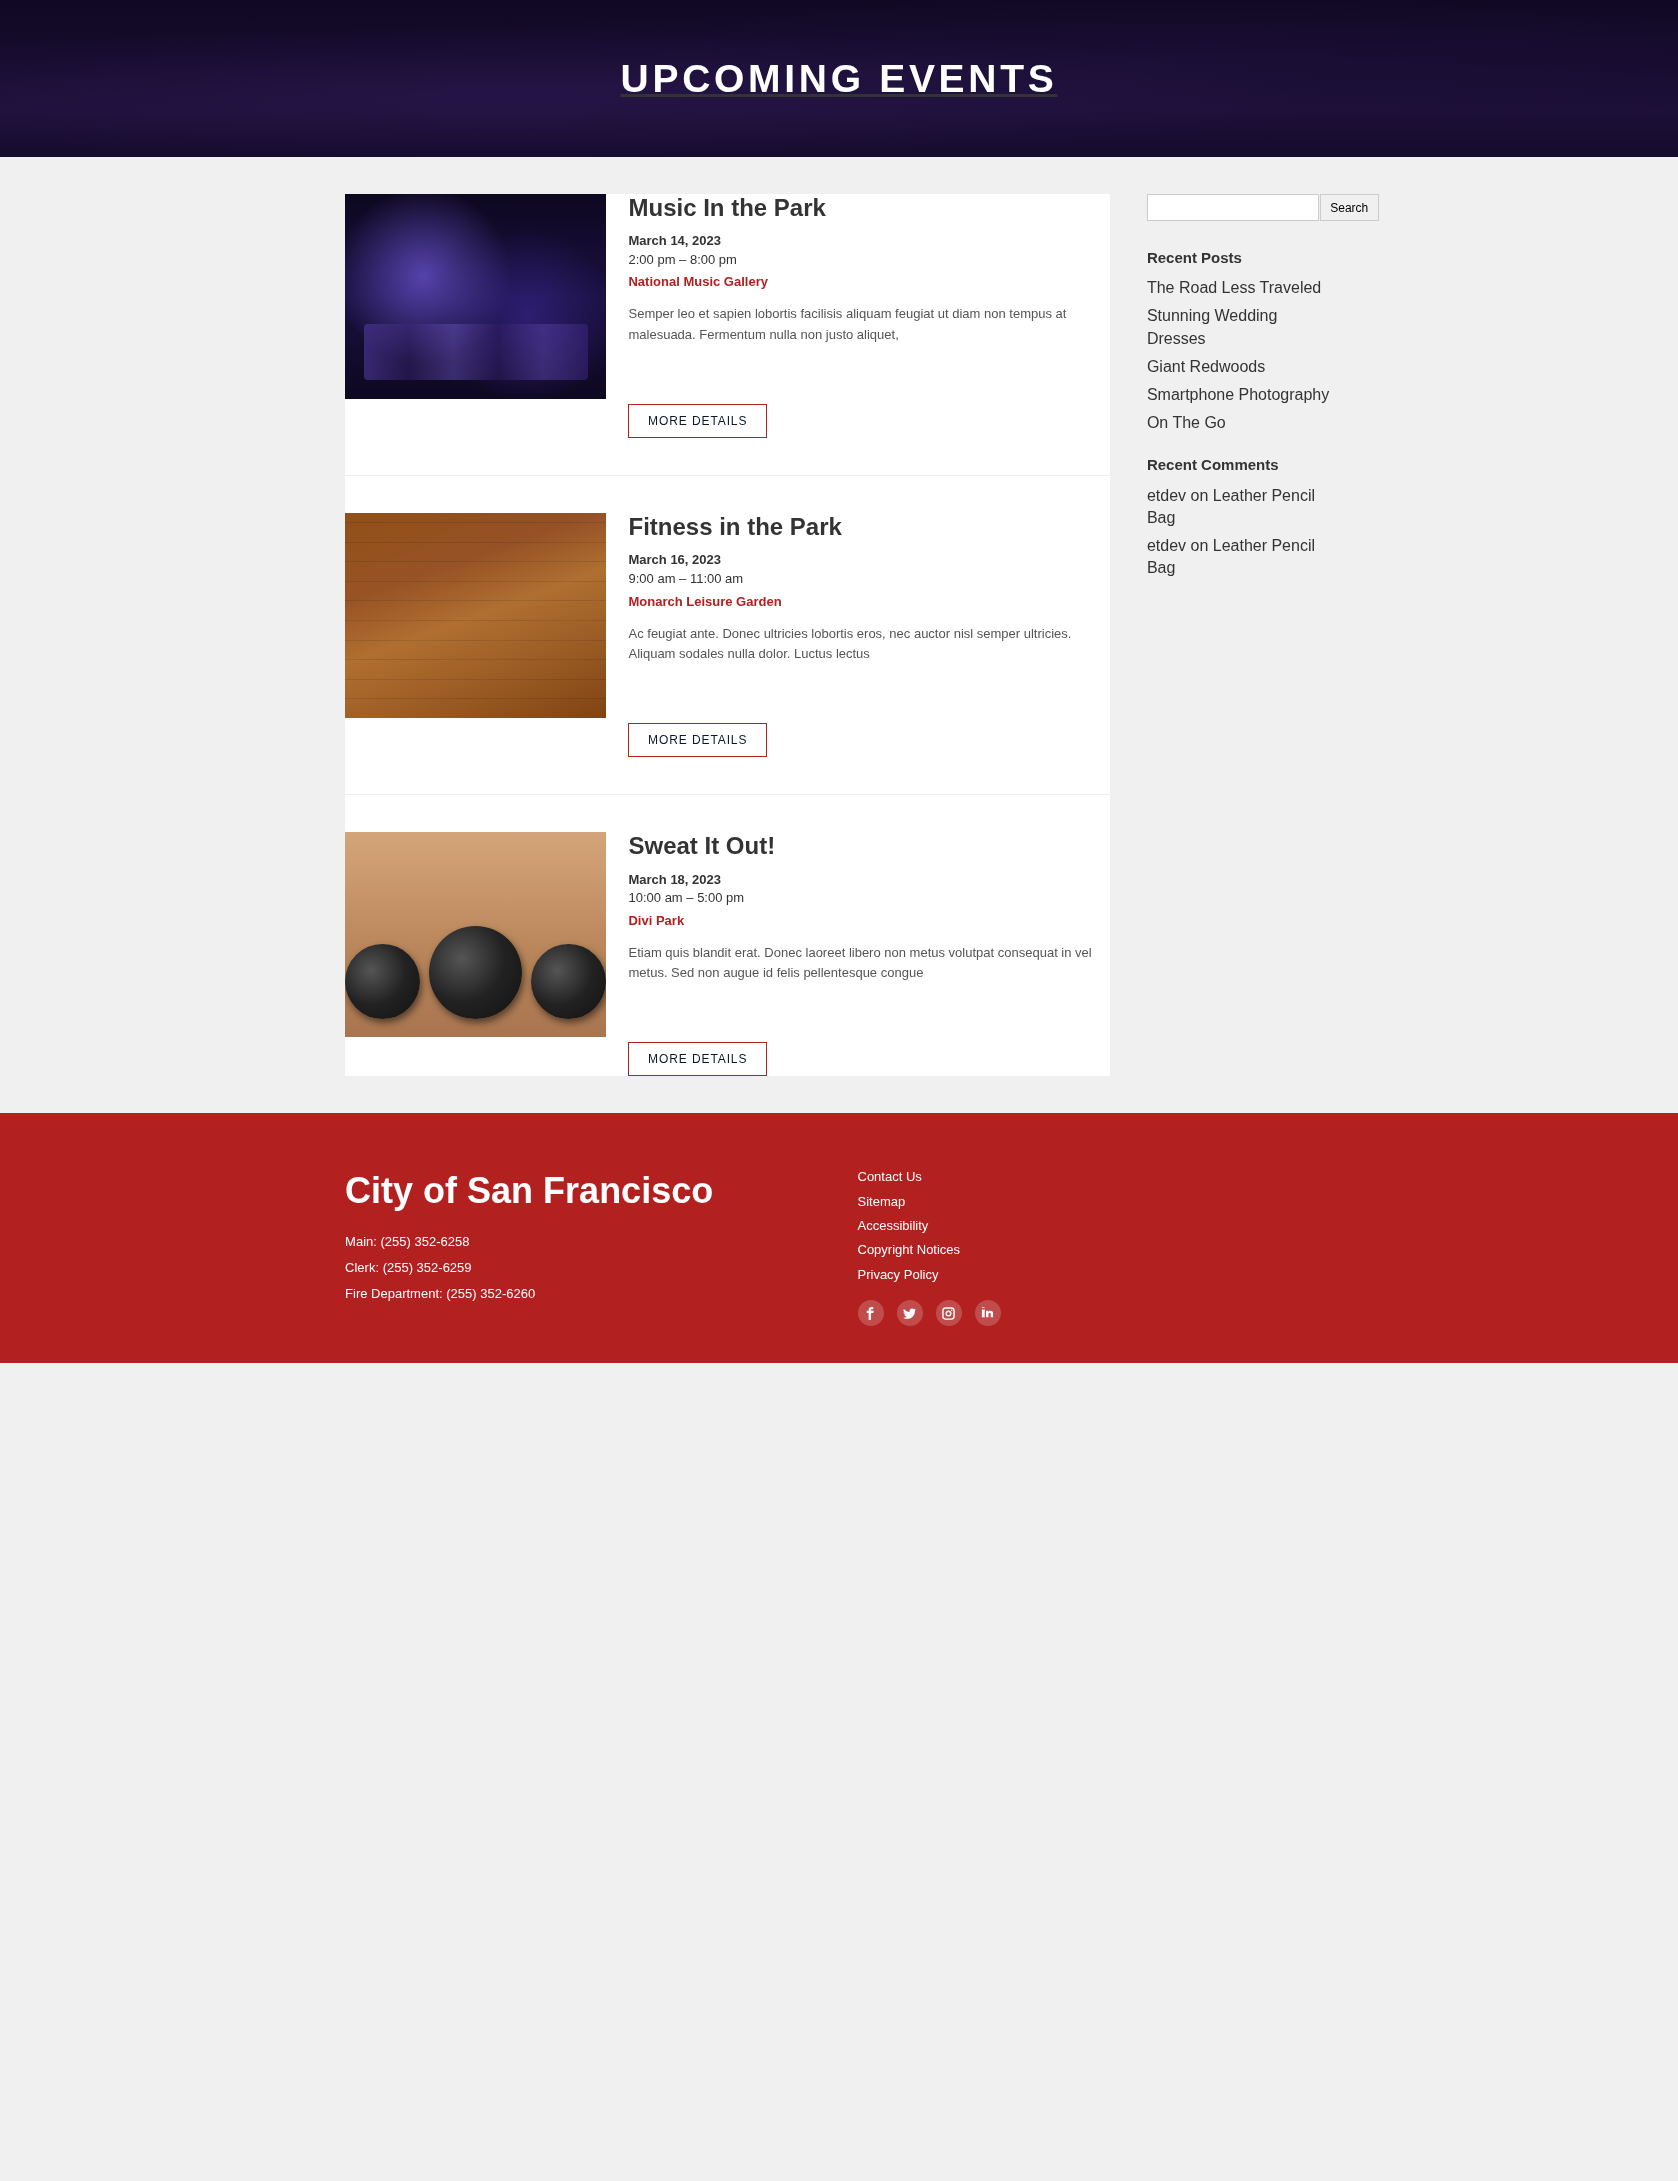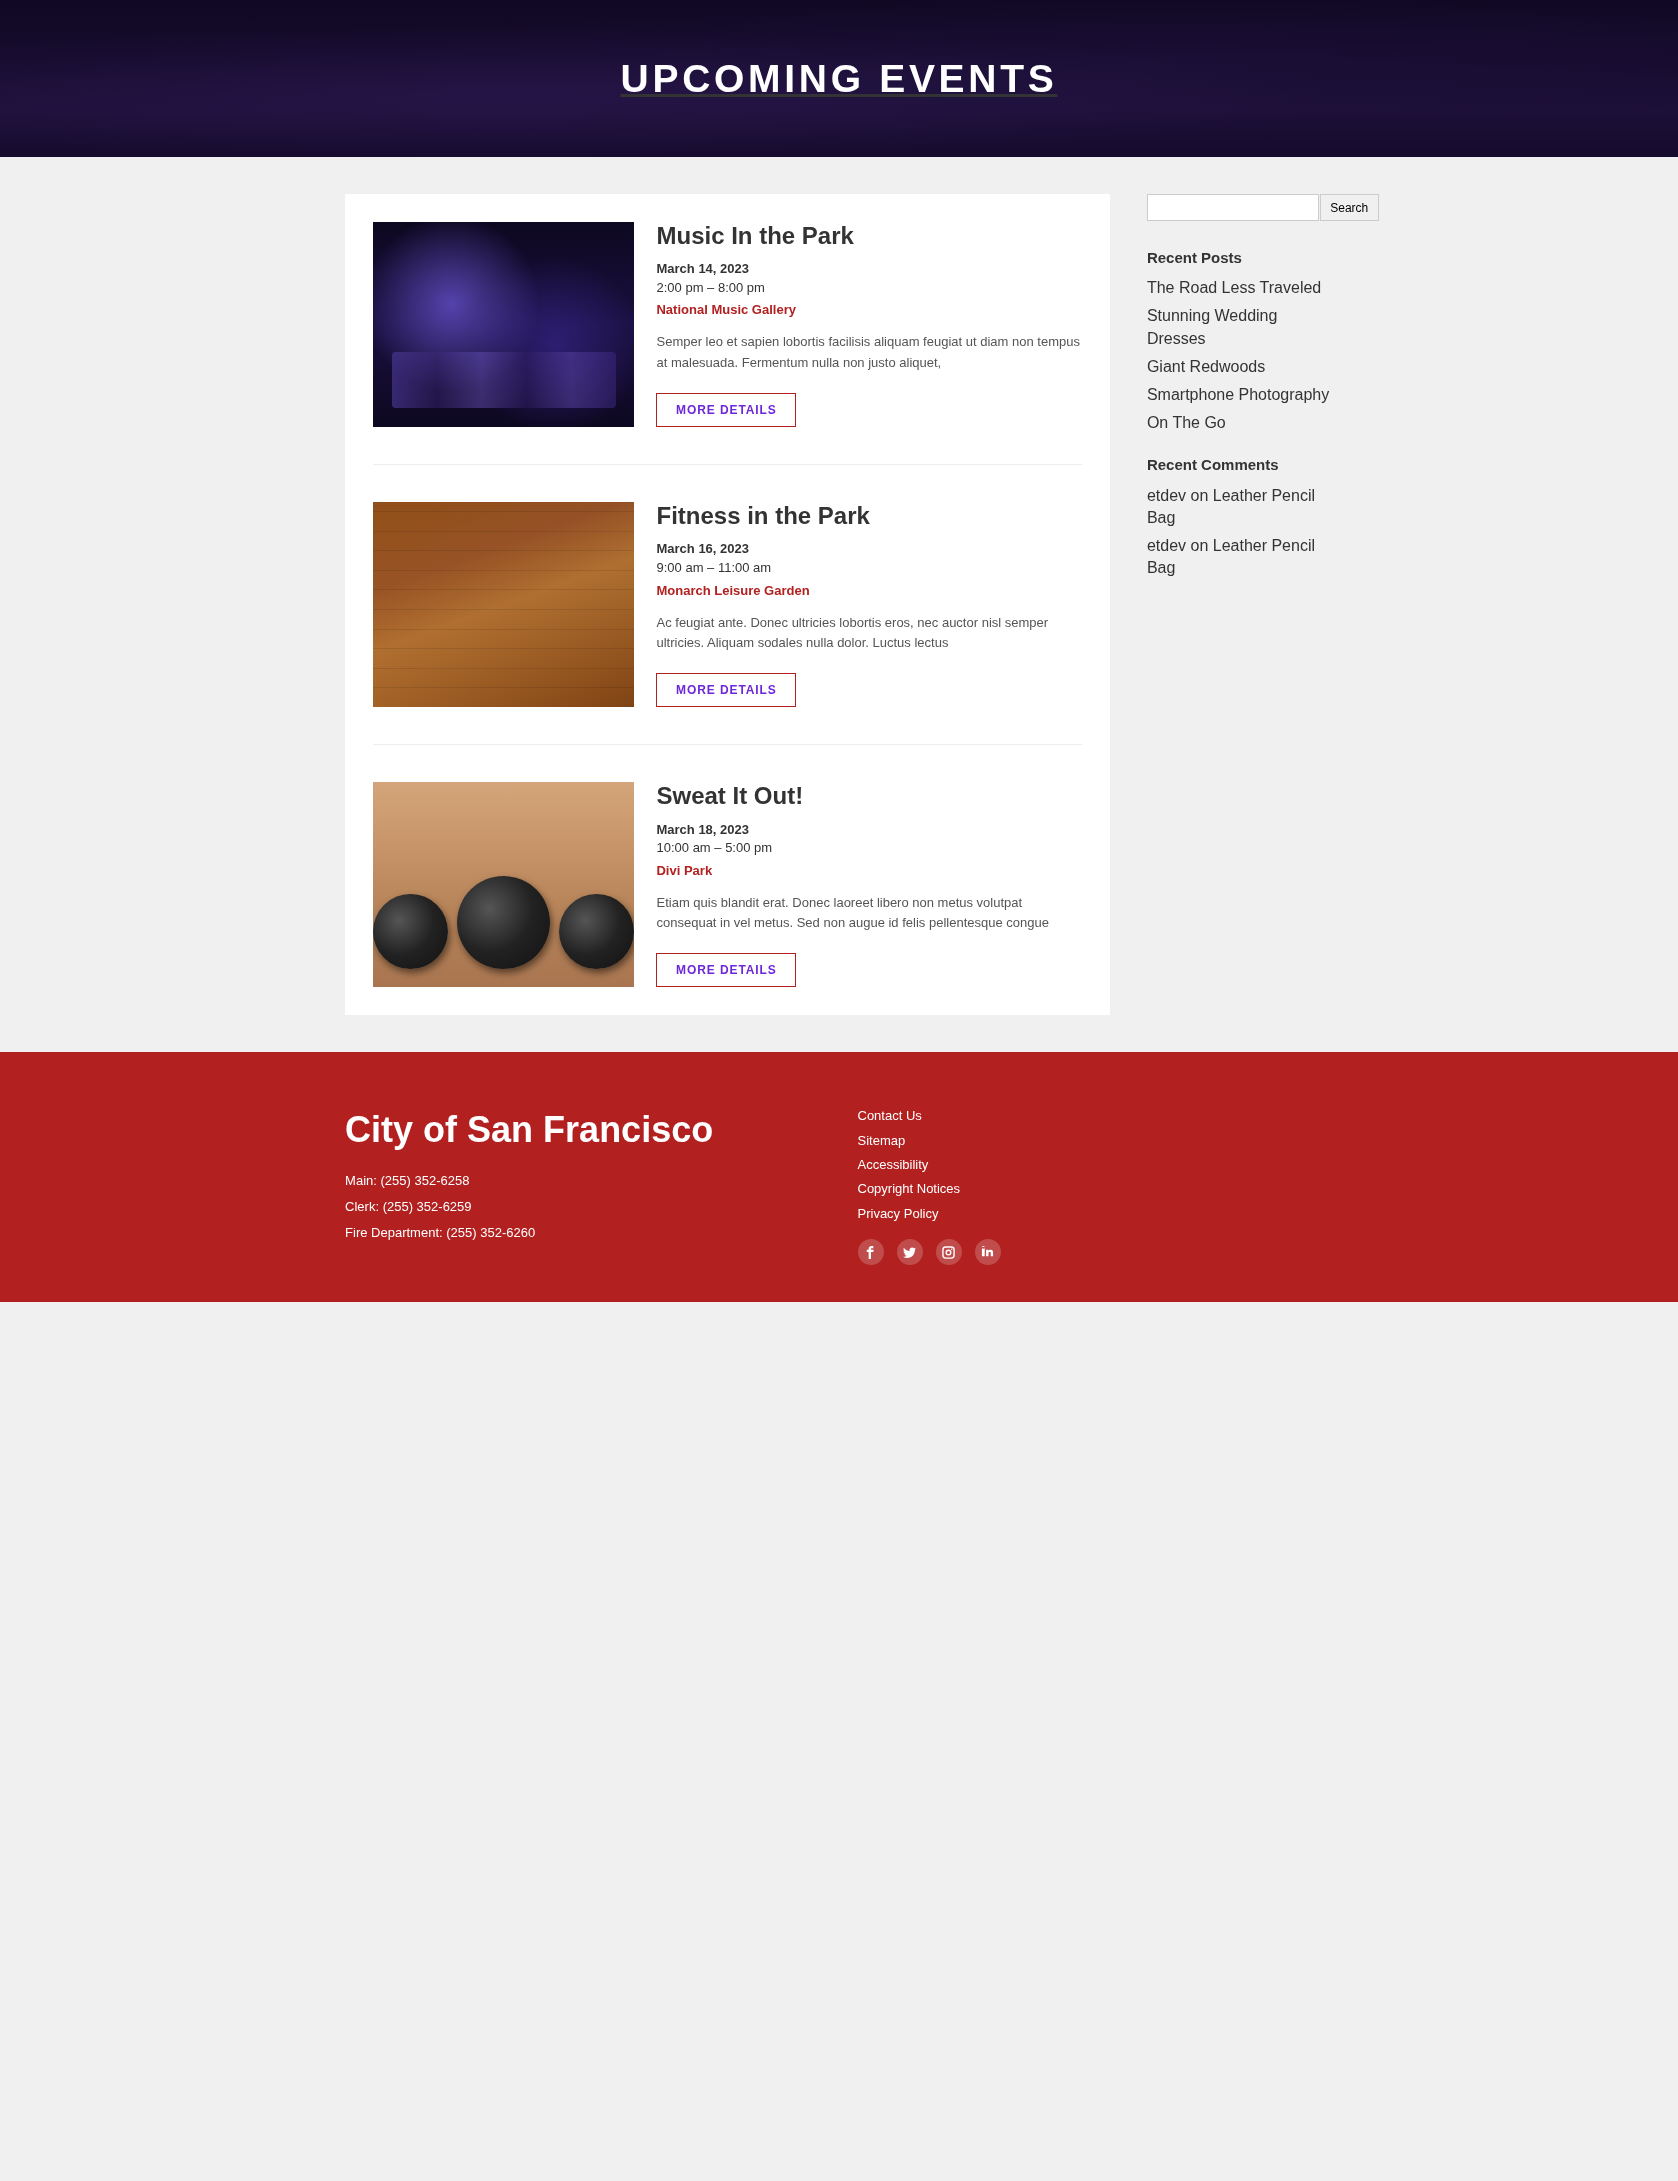--- a/index.html
+++ b/index.html
@@ -46,21 +46,20 @@
       margin: 0 auto;
       padding: 37px 18.6px;
       display: flex;
       gap: 37px;
     }
 
     
     .content-area {
       flex: 1;
       background: #fff;
-      padding: 28px;
     }
 
     
     .event-card {
       display: flex;
       gap: 22.4px;
       margin-bottom: 37px;
       padding-bottom: 37px;
       border-bottom: 0.9px solid #eee;
     }
@@ -159,29 +158,30 @@
       font-family: Arial, sans-serif;
       font-size: 13px;
       color: #555;
       line-height: 1.6;
       margin-bottom: 18.6px;
     }
     .more-details-btn {
       display: inline-block;
       padding: 9.3px 18.6px;
       border: 1.9px solid #b22020;
-      color: #6d28d9;
+      color: #0f172a;
       font-family: Arial, sans-serif;
       font-size: 12px;
-      font-weight: 700;
+      font-weight: 400;
       letter-spacing: 0.9px;
       text-transform: uppercase;
       background: transparent;
       cursor: pointer;
       text-decoration: none;
+      margin-top: 39px;
     }
 
     
     .sidebar {
       width: 186px;
       flex-shrink: 0;
     }
     .search-box {
       display: flex;
       gap: 1px;

